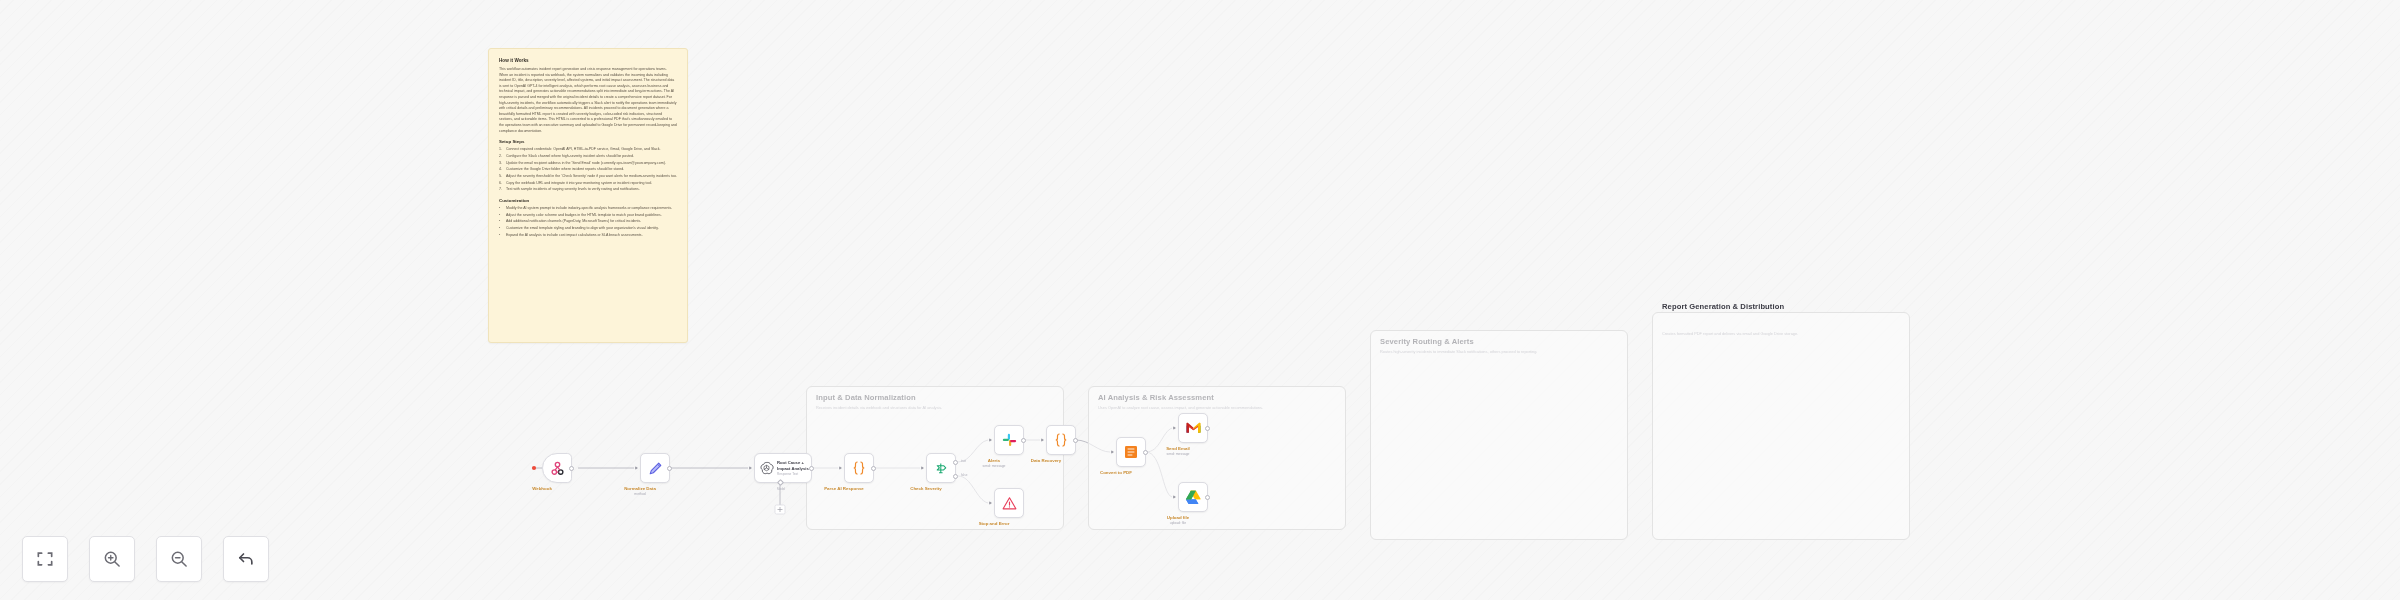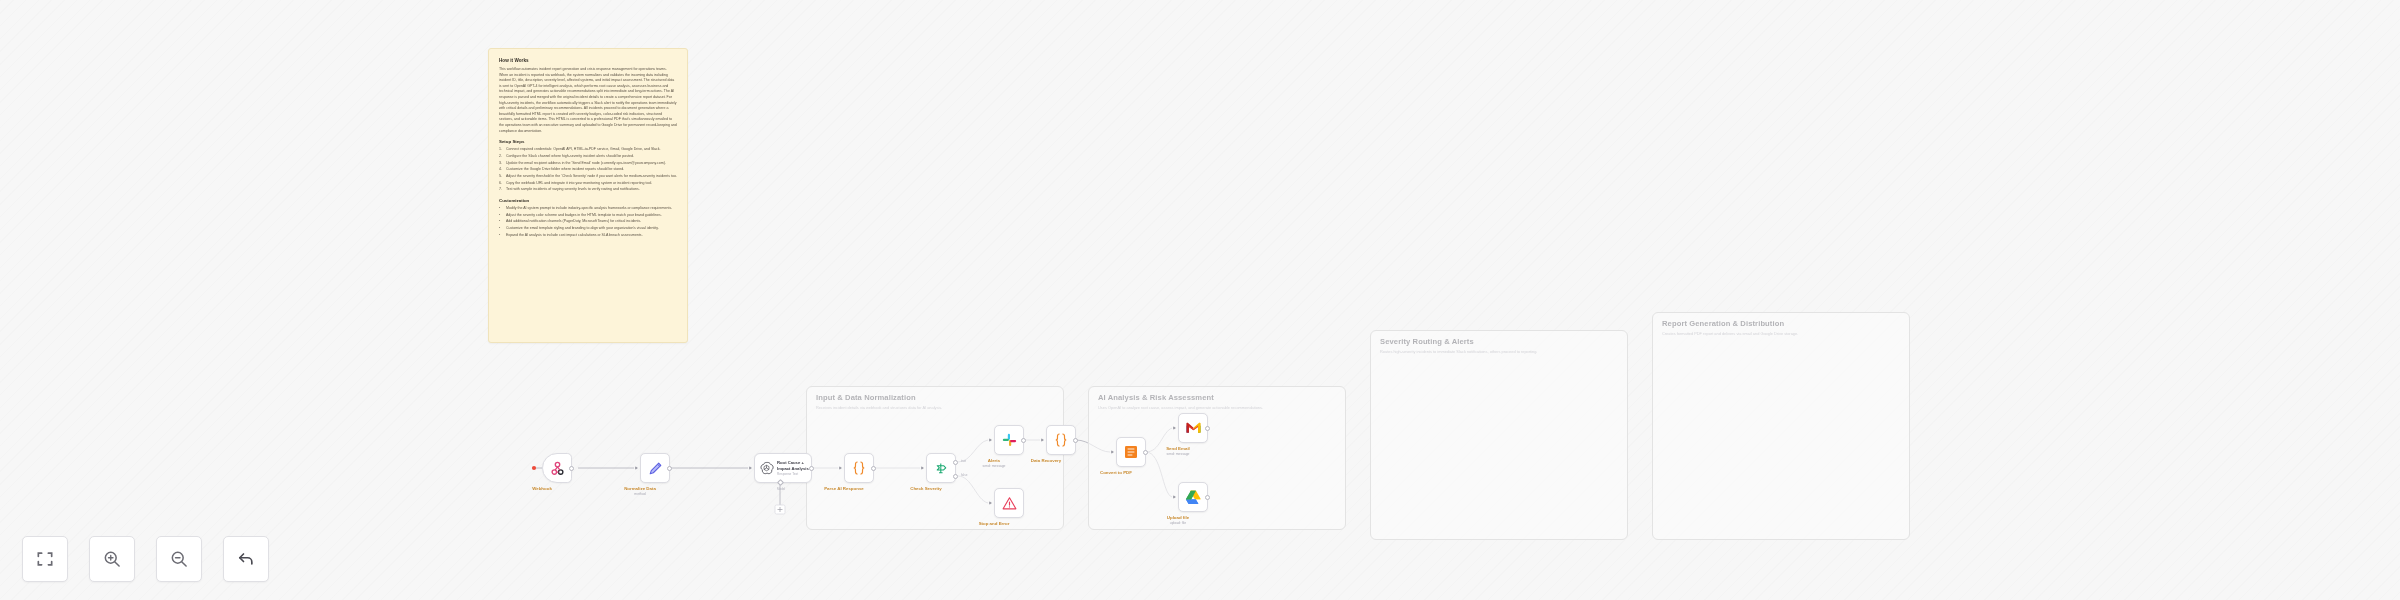--- a/index.html
+++ b/index.html
@@ -340,21 +340,21 @@
         <path d="M12 4 L21 19.5 H3 Z" fill="none" stroke="#e8405c" stroke-width="1.6" stroke-linejoin="round"></path>
         <path d="M12 10 v4.2" stroke="#e8405c" stroke-width="1.6" stroke-linecap="round"></path>
         <circle cx="12" cy="16.8" r="0.85" fill="#e8405c"></circle>
       </svg>
     </div>
     <div class="port in-arrow" style="left:-5px; top:12.6px;"></div>
     <div class="node-label">Stop and Error</div>
   </div>
 
   <div class="section" style="left:1652px; top:312px; width:258px; height:228px;"></div>
-  <div class="sec-title" style="left:1662px; top:319px;">Report Generation &amp; Distribution</div>
+  <div class="sec-title" style="left:1662px; top:302px;">Report Generation &amp; Distribution</div>
   <div class="sec-desc" style="left:1662px; top:331px; width:230px;">Creates formatted PDF report and delivers via email and Google Drive storage.</div>
 
   <div class="node-wrap" style="left:1116px;top:437px;">
     <div class="node square">
       <svg width="16" height="16" viewBox="0 0 24 24">
         <rect x="3" y="3" width="18" height="18" rx="2" fill="#f4821f"></rect>
         <path d="M7.5 7.5 h9 M7.5 12 h9 M7.5 16.5 h6" stroke="#ffffff" stroke-width="1.3" stroke-linecap="round"></path>
       </svg>
     </div>
     <div class="port in-arrow" style="left:-5px; top:12.6px;"></div>

